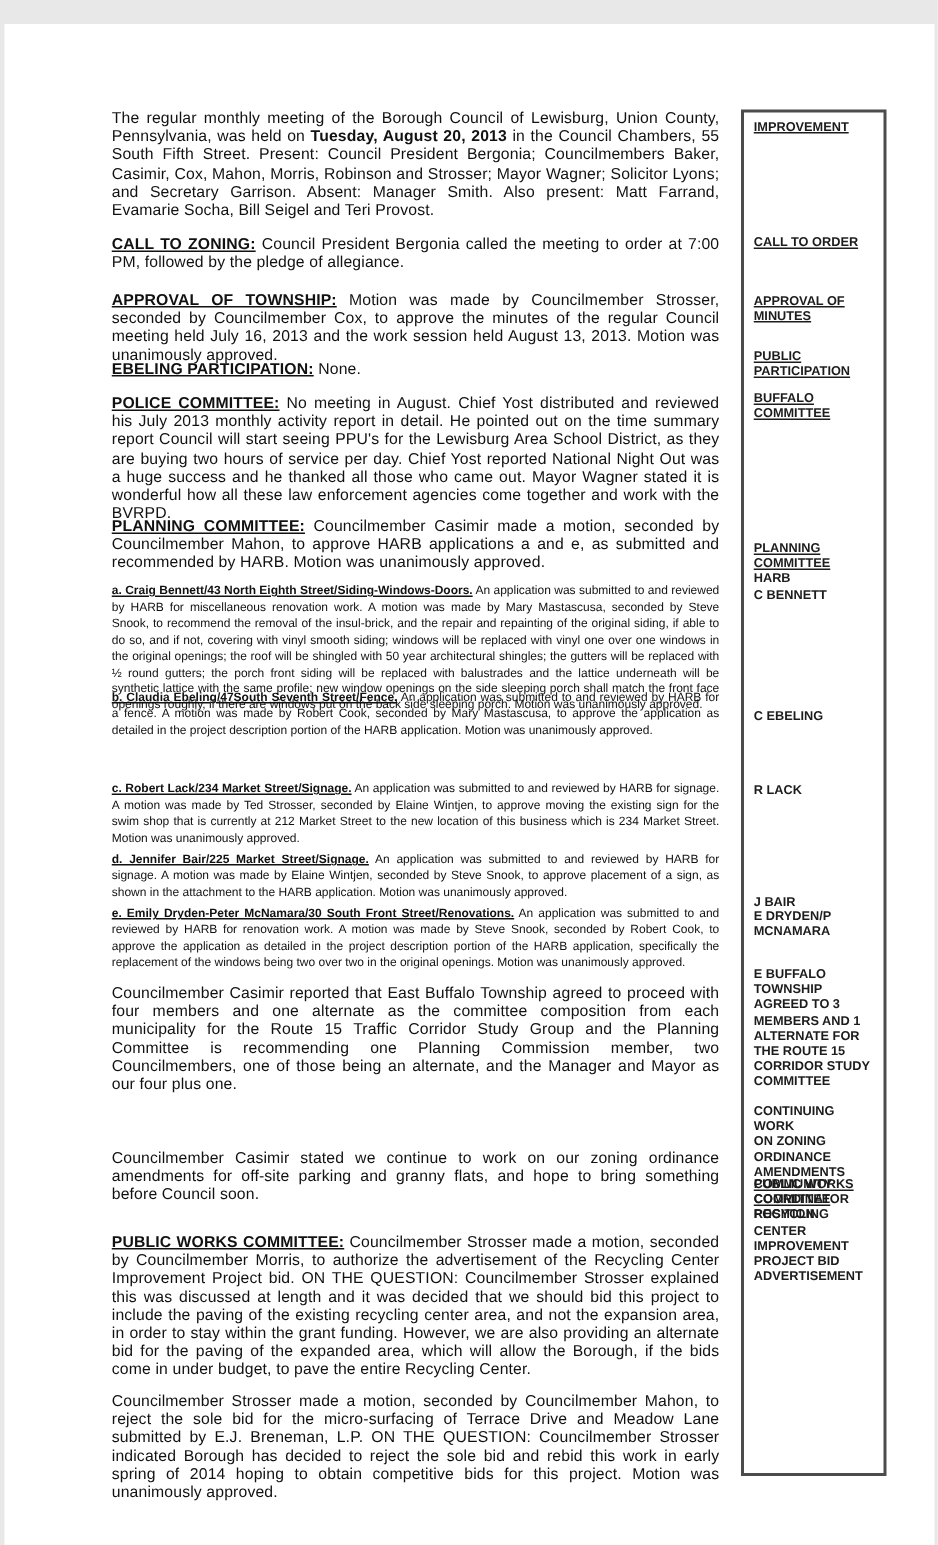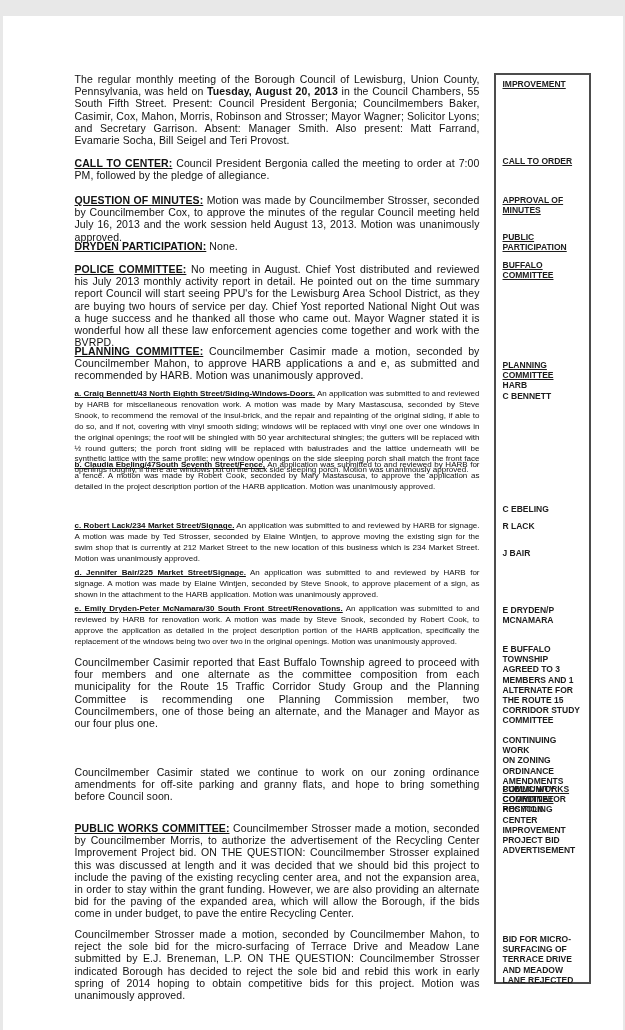--- a/index.html
+++ b/index.html
@@ -28,25 +28,25 @@
   .side-item .su { display:block; text-decoration:underline; white-space:pre-line; }
   .side-item .sn { display:block; white-space:pre-line; }
 </style>
 </head>
 <body>
 
 <div class="page">
 
   <p class="para" style="top:57px"><span>The regular monthly meeting of the Borough Council of Lewisburg, Union County, Pennsylvania, was held on </span><span class="bolded">Tuesday, August 20, 2013</span><span> in the Council Chambers, 55 South Fifth Street. Present: Council President Bergonia; Councilmembers Baker, Casimir, Cox, Mahon, Morris, Robinson and Strosser; Mayor Wagner; Solicitor Lyons; and Secretary Garrison. Absent: Manager Smith. Also present: Matt Farrand, Evamarie Socha, Bill Seigel and Teri Provost.</span></p>
 
-  <p class="para" style="top:141px"><span class="hd">CALL TO CENTER:</span> <span>Council President Bergonia called the meeting to order at 7:00 PM, followed by the pledge of allegiance.</span></p>
+  <p class="para" style="top:141px"><span class="hd">CALL TO ZONING:</span> <span>Council President Bergonia called the meeting to order at 7:00 PM, followed by the pledge of allegiance.</span></p>
 
-  <p class="para" style="top:178px"><span class="hd">QUESTION OF MINUTES:</span> <span>Motion was made by Councilmember Strosser, seconded by Councilmember Cox, to approve the minutes of the regular Council meeting held July 16, 2013 and the work session held August 13, 2013. Motion was unanimously approved.</span></p>
+  <p class="para" style="top:178px"><span class="hd">APPROVAL OF TOWNSHIP:</span> <span>Motion was made by Councilmember Strosser, seconded by Councilmember Cox, to approve the minutes of the regular Council meeting held July 16, 2013 and the work session held August 13, 2013. Motion was unanimously approved.</span></p>
 
-  <p class="para" style="top:224px"><span class="hd">DRYDEN PARTICIPATION:</span> <span>None.</span></p>
+  <p class="para" style="top:224px"><span class="hd">EBELING PARTICIPATION:</span> <span>None.</span></p>
 
   <p class="para" style="top:247px"><span class="hd">POLICE COMMITTEE:</span> <span>No meeting in August. Chief Yost distributed and reviewed his July 2013 monthly activity report in detail. He pointed out on the time summary report Council will start seeing PPU's for the Lewisburg Area School District, as they are buying two hours of service per day. Chief Yost reported National Night Out was a huge success and he thanked all those who came out. Mayor Wagner stated it is wonderful how all these law enforcement agencies come together and work with the BVRPD.</span></p>
 
   <p class="para" style="top:329px"><span class="hd">PLANNING COMMITTEE:</span> <span>Councilmember Casimir made a motion, seconded by Councilmember Mahon, to approve HARB applications a and e, as submitted and recommended by HARB. Motion was unanimously approved.</span></p>
 
   <p class="para small" style="top:373px"><span class="hd">a. Craig Bennett/43 North Eighth Street/Siding-Windows-Doors.</span> <span>An application was submitted to and reviewed by HARB for miscellaneous renovation work. A motion was made by Mary Mastascusa, seconded by Steve Snook, to recommend the removal of the insul-brick, and the repair and repainting of the original siding, if able to do so, and if not, covering with vinyl smooth siding; windows will be replaced with vinyl one over one windows in the original openings; the roof will be shingled with 50 year architectural shingles; the gutters will be replaced with ½ round gutters; the porch front siding will be replaced with balustrades and the lattice underneath will be synthetic lattice with the same profile; new window openings on the side sleeping porch shall match the front face openings roughly, if there are windows put on the back side sleeping porch. Motion was unanimously approved.</span></p>
 
   <p class="para small" style="top:444px"><span class="hd">b. Claudia Ebeling/47South Seventh Street/Fence.</span> <span>An application was submitted to and reviewed by HARB for a fence. A motion was made by Robert Cook, seconded by Mary Mastascusa, to approve the application as detailed in the project description portion of the HARB application. Motion was unanimously approved.</span></p>
 
   <p class="para small" style="top:505px"><span class="hd">c. Robert Lack/234 Market Street/Signage.</span> <span>An application was submitted to and reviewed by HARB for signage. A motion was made by Ted Strosser, seconded by Elaine Wintjen, to approve moving the existing sign for the swim shop that is currently at 212 Market Street to the new location of this business which is 234 Market Street. Motion was unanimously approved.</span></p>
@@ -91,29 +91,29 @@
     </div>
   <div class="side-item" style="top:344px">
       <span class="su">PLANNING
 COMMITTEE</span>
       <span class="sn">HARB</span>
     </div>
   <div class="side-item" style="top:375px">
       <span class="su"></span>
       <span class="sn">C BENNETT</span>
     </div>
-  <div class="side-item" style="top:488px">
+  <div class="side-item" style="top:456px">
       <span class="su"></span>
       <span class="sn">C EBELING</span>
     </div>
   <div class="side-item" style="top:505px">
       <span class="su"></span>
       <span class="sn">R LACK</span>
     </div>
-  <div class="side-item" style="top:532px">
+  <div class="side-item" style="top:580px">
       <span class="su"></span>
       <span class="sn">J BAIR</span>
     </div>
   <div class="side-item" style="top:589px">
       <span class="su"></span>
       <span class="sn">E DRYDEN/P
 MCNAMARA</span>
     </div>
   <div class="side-item" style="top:628px">
       <span class="su"></span>
@@ -141,22 +141,14 @@
     </div>
   <div class="side-item" style="top:768px">
       <span class="su">PUBLIC WORKS
 COMMITTEE</span>
       <span class="sn">RECYCLING
 CENTER
 IMPROVEMENT
 PROJECT BID
 ADVERTISEMENT</span>
     </div>
-  <div class="side-item" style="top:918px">
-      <span class="su"></span>
-      <span class="sn">BID FOR MICRO-
-SURFACING OF
-TERRACE DRIVE
-AND MEADOW
-LANE REJECTED</span>
-    </div>
 
 </div>
 
 </body></html>

